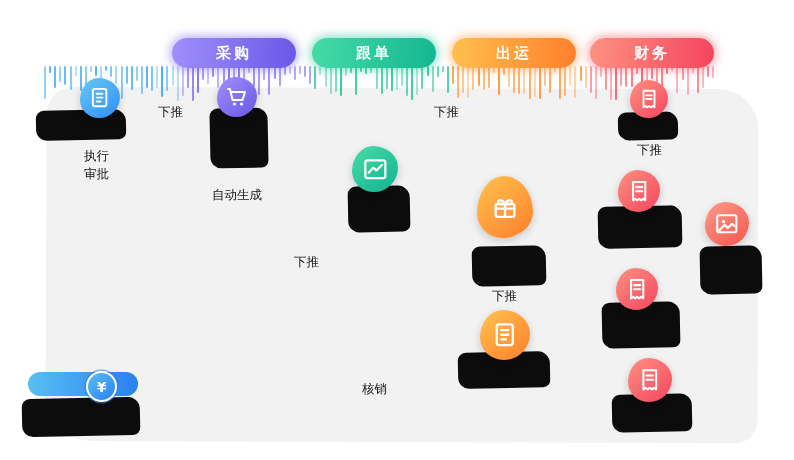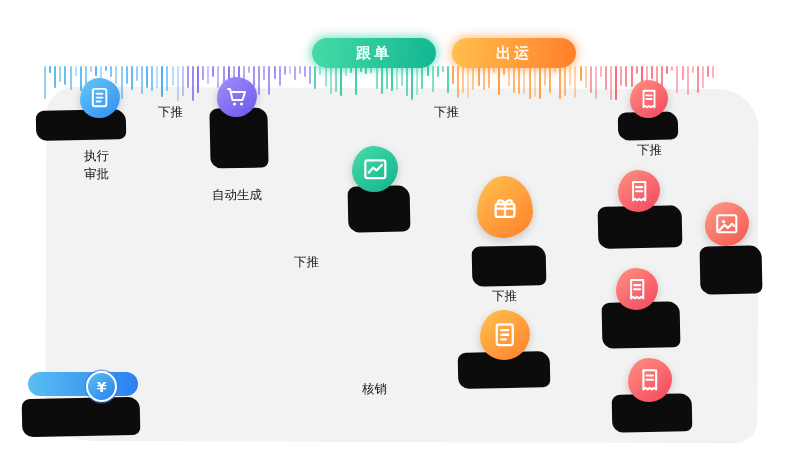--- a/index.html
+++ b/index.html
@@ -192,25 +192,31 @@
       <div class="drip" style="left: 676.4px; height: 26.942px; background: rgb(246, 88, 104); opacity: 0.46;"></div>
       <div class="drip" style="left: 681.5px; height: 14.184px; background: rgb(246, 88, 104); opacity: 0.6;"></div>
       <div class="drip" style="left: 686.6px; height: 28.7221px; background: rgb(246, 88, 104); opacity: 0.45;"></div>
       <div class="drip" style="left: 691.7px; height: 6.96886px; background: rgb(246, 88, 104); opacity: 0.44;"></div>
       <div class="drip" style="left: 696.8px; height: 26.9089px; background: rgb(246, 88, 104); opacity: 0.68;"></div>
       <div class="drip" style="left: 701.9px; height: 22.0102px; background: rgb(246, 88, 104); opacity: 0.43;"></div>
       <div class="drip" style="left: 707px; height: 10.5692px; background: rgb(246, 88, 104); opacity: 0.7;"></div>
       <div class="drip" style="left: 712.1px; height: 11.7603px; background: rgb(246, 88, 104); opacity: 0.46;"></div>
     </div>
 
+  <div class="pill p1">
+      <span>采购</span>
+    </div>
   <div class="pill p2">
       <span>跟单</span>
     </div>
   <div class="pill p3">
       <span>出运</span>
+    </div>
+  <div class="pill p4">
+      <span>财务</span>
     </div>
 
   <div class="icon-blob c-blue" style="left:80px;top:78px;width:40px;height:40px;">
     <svg width="58%" height="58%" viewBox="0 0 24 24" fill="none" stroke="#fff" stroke-width="2" stroke-linecap="round">
         <rect x="5" y="3" width="14" height="18" rx="2"></rect>
         <line x1="9" y1="8" x2="15" y2="8"></line>
         <line x1="9" y1="12" x2="15" y2="12"></line>
         <line x1="9" y1="16" x2="13" y2="16"></line>
       </svg>
   </div>

